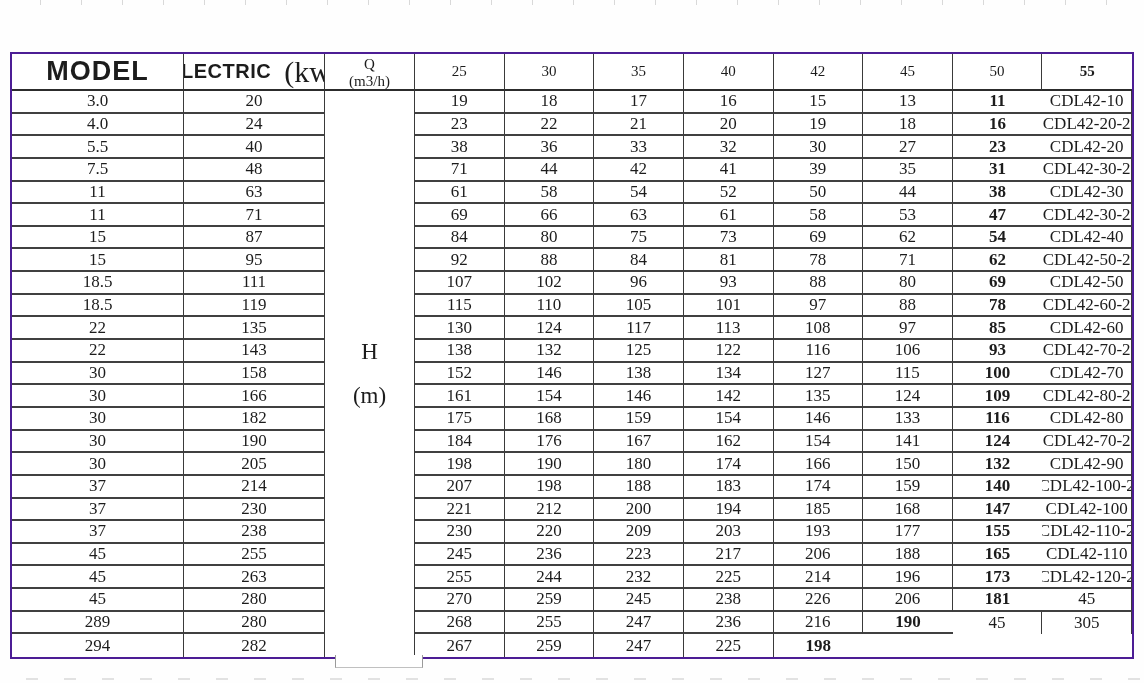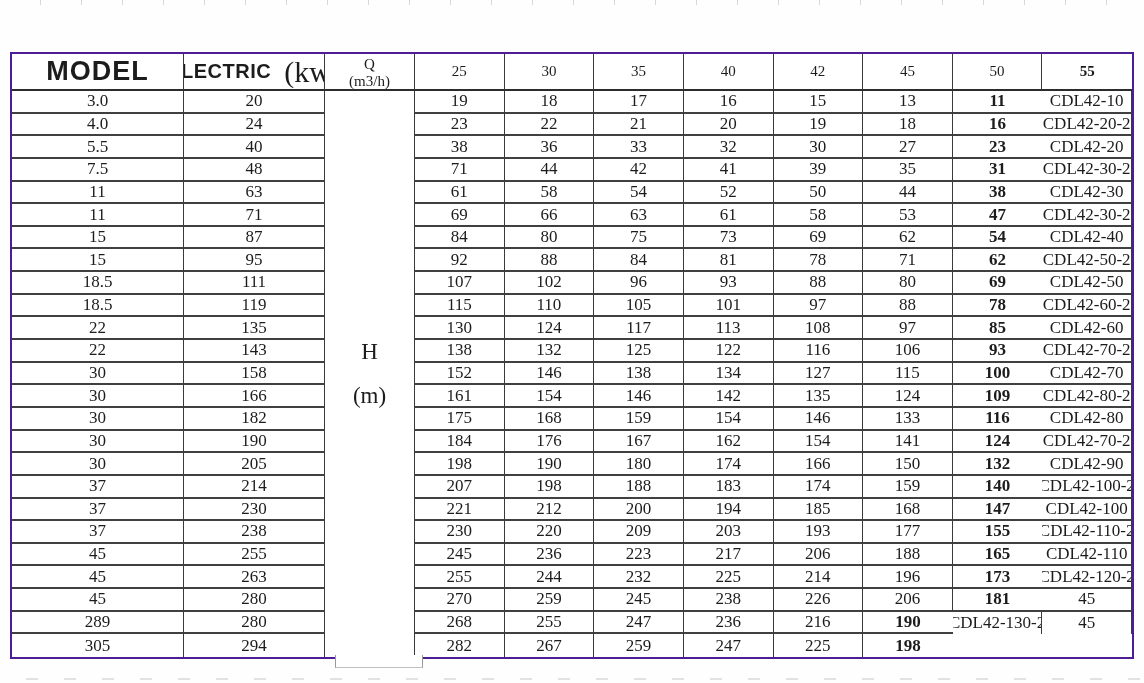--- a/index.html
+++ b/index.html
@@ -380,21 +380,20 @@
       <div class="cell h-cell lastcol">181</div>
       <div class="cell electric-cell">45</div>
       <div class="cell h-cell">289</div>
       <div class="cell h-cell">280</div>
       <div class="cell h-cell">268</div>
       <div class="cell h-cell">255</div>
       <div class="cell h-cell">247</div>
       <div class="cell h-cell">236</div>
       <div class="cell h-cell">216</div>
       <div class="cell h-cell lastcol">190</div>
-      <div class="cell model-cell lastrow">CDL42-130-2</div>
       <div class="cell electric-cell lastrow">45</div>
       <div class="cell h-cell lastrow">305</div>
       <div class="cell h-cell lastrow">294</div>
       <div class="cell h-cell lastrow">282</div>
       <div class="cell h-cell lastrow">267</div>
       <div class="cell h-cell lastrow">259</div>
       <div class="cell h-cell lastrow">247</div>
       <div class="cell h-cell lastrow">225</div>
       <div class="cell h-cell lastrow lastcol">198</div>
     </div>

